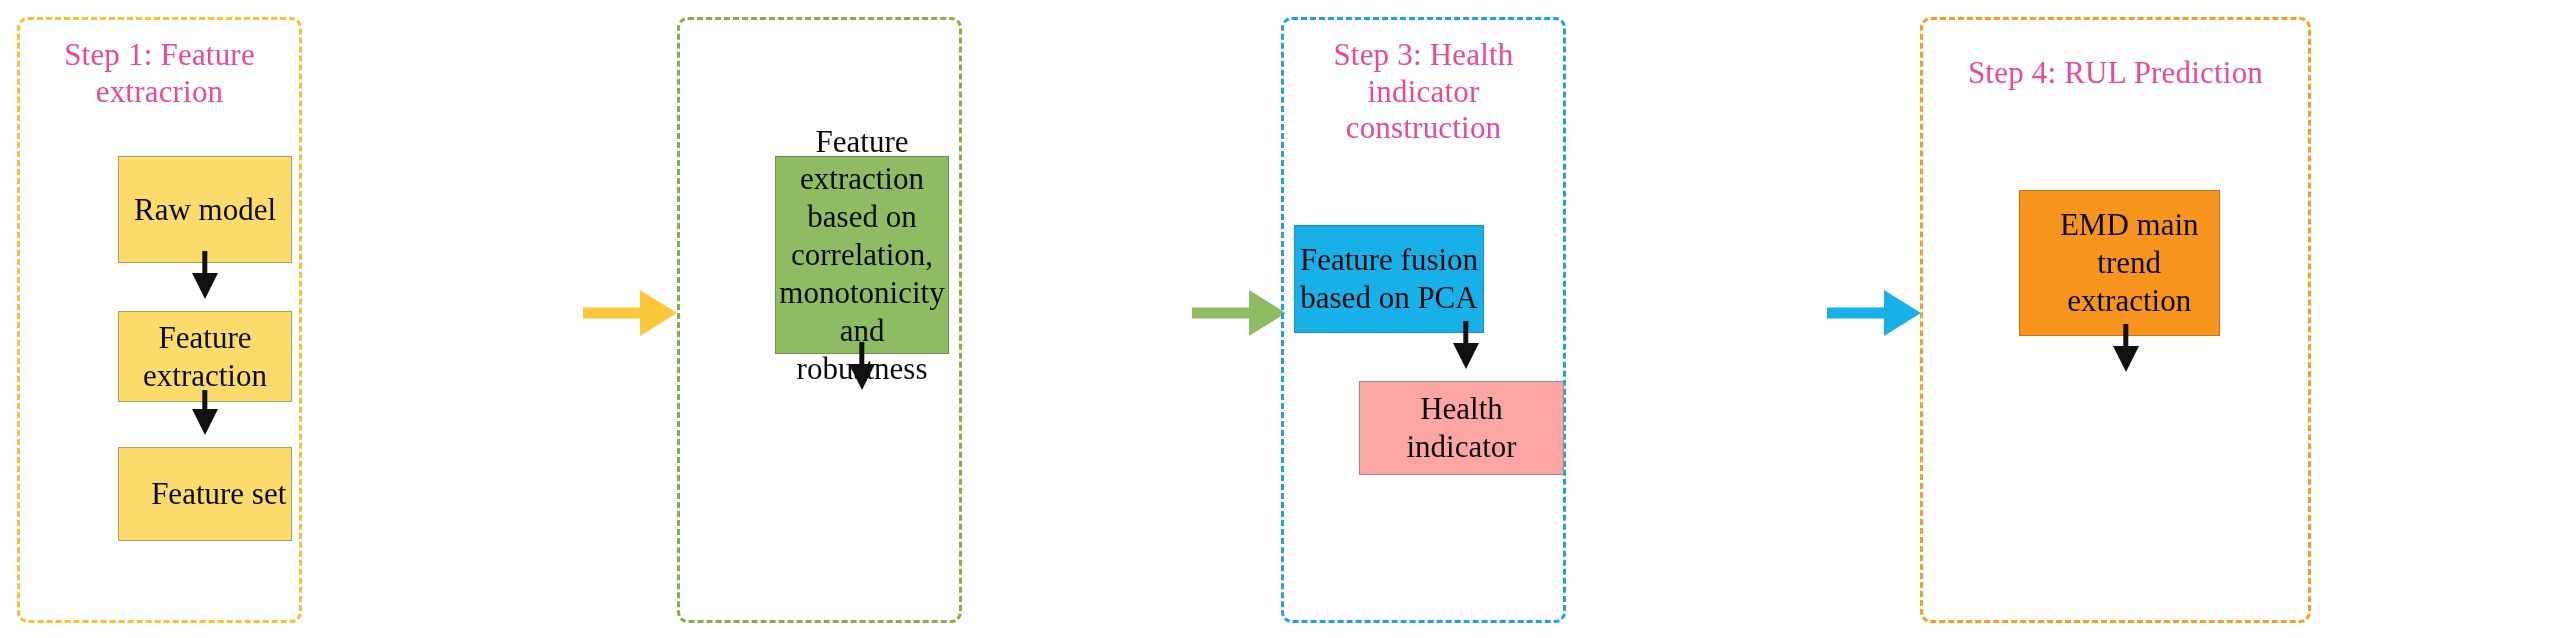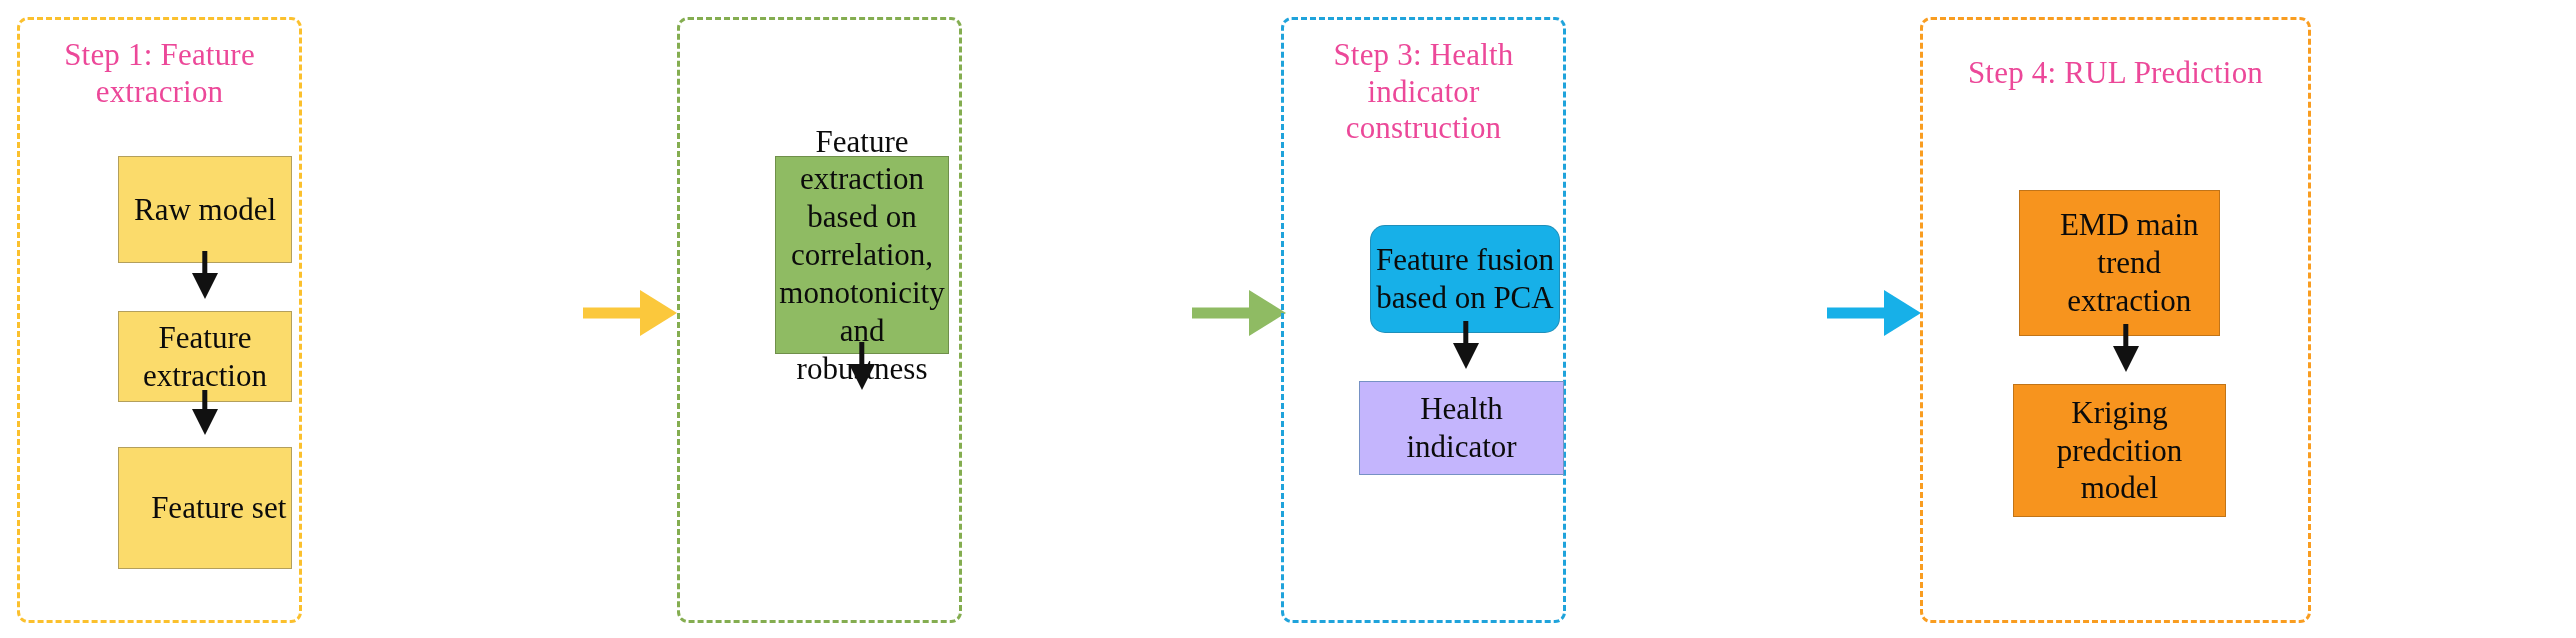--- a/index.html
+++ b/index.html
@@ -119,21 +119,21 @@
     <div class="head"></div>
   </div>
 
   <div class="pbox" style="left:118px; top:299px; width:174px; height:91px; background:#FBDB6B;">Feature extraction</div>
 
   <div class="varrow" style="left:192px; top:390px; height:45px;">
     <div class="shaft" style="height:20px;"></div>
     <div class="head"></div>
   </div>
 
-  <div class="pbox" style="left:118px; top:435px; width:174px; height:122px; background:#FBDB6B;padding-left:32px;">Feature set</div>
+  <div class="pbox" style="left:118px; top:435px; width:174px; height:94px; background:#FBDB6B;padding-left:32px;">Feature set</div>
 
   <div class="harrow" style="left:583px; top:290px; width:94px;">
     <div class="shaft" style="width:62px; background:#FBC83C;"></div>
     <div class="head" style="border-left:37px solid #FBC83C;"></div>
   </div>
 
   <div class="panel" style="left:677px; top:17px; width:285px; height:606px; border-color:#84AD50;"></div>
 
 
   <div class="pbox" style="left:775px; top:144px; width:174px; height:198px; background:#8FBB63; border-color:rgba(80,100,50,.5);">Feature extraction
@@ -150,44 +150,42 @@
   <div class="harrow" style="left:1192px; top:290px; width:94px;">
     <div class="shaft" style="width:62px; background:#8FBB63;"></div>
     <div class="head" style="border-left:37px solid #8FBB63;"></div>
   </div>
 
   <div class="panel" style="left:1281px; top:17px; width:285px; height:606px; border-color:#1FA3DB;"></div>
 
   <div class="panel-title" style="left:1281px; width:285px; top:37px;">Step 3: Health indicator
 construction</div>
 
-  <div class="pbox" style="left:1370px; top:213px; width:190px; height:108px; background:#17B0E8; border-color:rgba(40,110,140,.5);border-radius:15px;">Feature fusion
+  <div class="pbox" style="left:1294px; top:213px; width:190px; height:108px; background:#17B0E8; border-color:rgba(40,110,140,.5);">Feature fusion
 based on PCA</div>
 
   <div class="varrow" style="left:1453px; top:321px; height:48px;">
     <div class="shaft" style="height:23px;"></div>
     <div class="head"></div>
   </div>
 
-  <div class="pbox" style="left:1359px; top:369px; width:205px; height:94px; background:#c4b5fd; border-color:rgba(40,110,140,.5);">Health indicator</div>
+  <div class="pbox" style="left:1359px; top:369px; width:205px; height:94px; background:#fca5a5; border-color:rgba(40,110,140,.5);">Health indicator</div>
 
   <div class="harrow" style="left:1827px; top:290px; width:94px;">
     <div class="shaft" style="width:62px; background:#17B0E8;"></div>
     <div class="head" style="border-left:37px solid #17B0E8;"></div>
   </div>
 
   <div class="panel" style="left:1920px; top:17px; width:391px; height:606px; border-color:#F99D20;"></div>
 
   <div class="panel-title" style="left:1920px; width:391px; top:37px;margin-top:18px;">Step 4: RUL Prediction</div>
 
   <div class="pbox" style="left:2019px; top:178px; width:201px; height:146px; background:#F7941E; border-color:rgba(150,90,20,.55);padding-left:24px;">EMD main trend
 extraction</div>
 
   <div class="varrow" style="left:2113px; top:324px; height:48px;">
     <div class="shaft" style="height:23px;"></div>
     <div class="head"></div>
   </div>
 
-  <div class="pbox" style="left:2013px; top:372px; width:213px; height:133px; background:#F7941E; border-color:rgba(150,90,20,.55);">Kriging
-predcition model</div>
 
 </div>
 
 
 </body></html>

